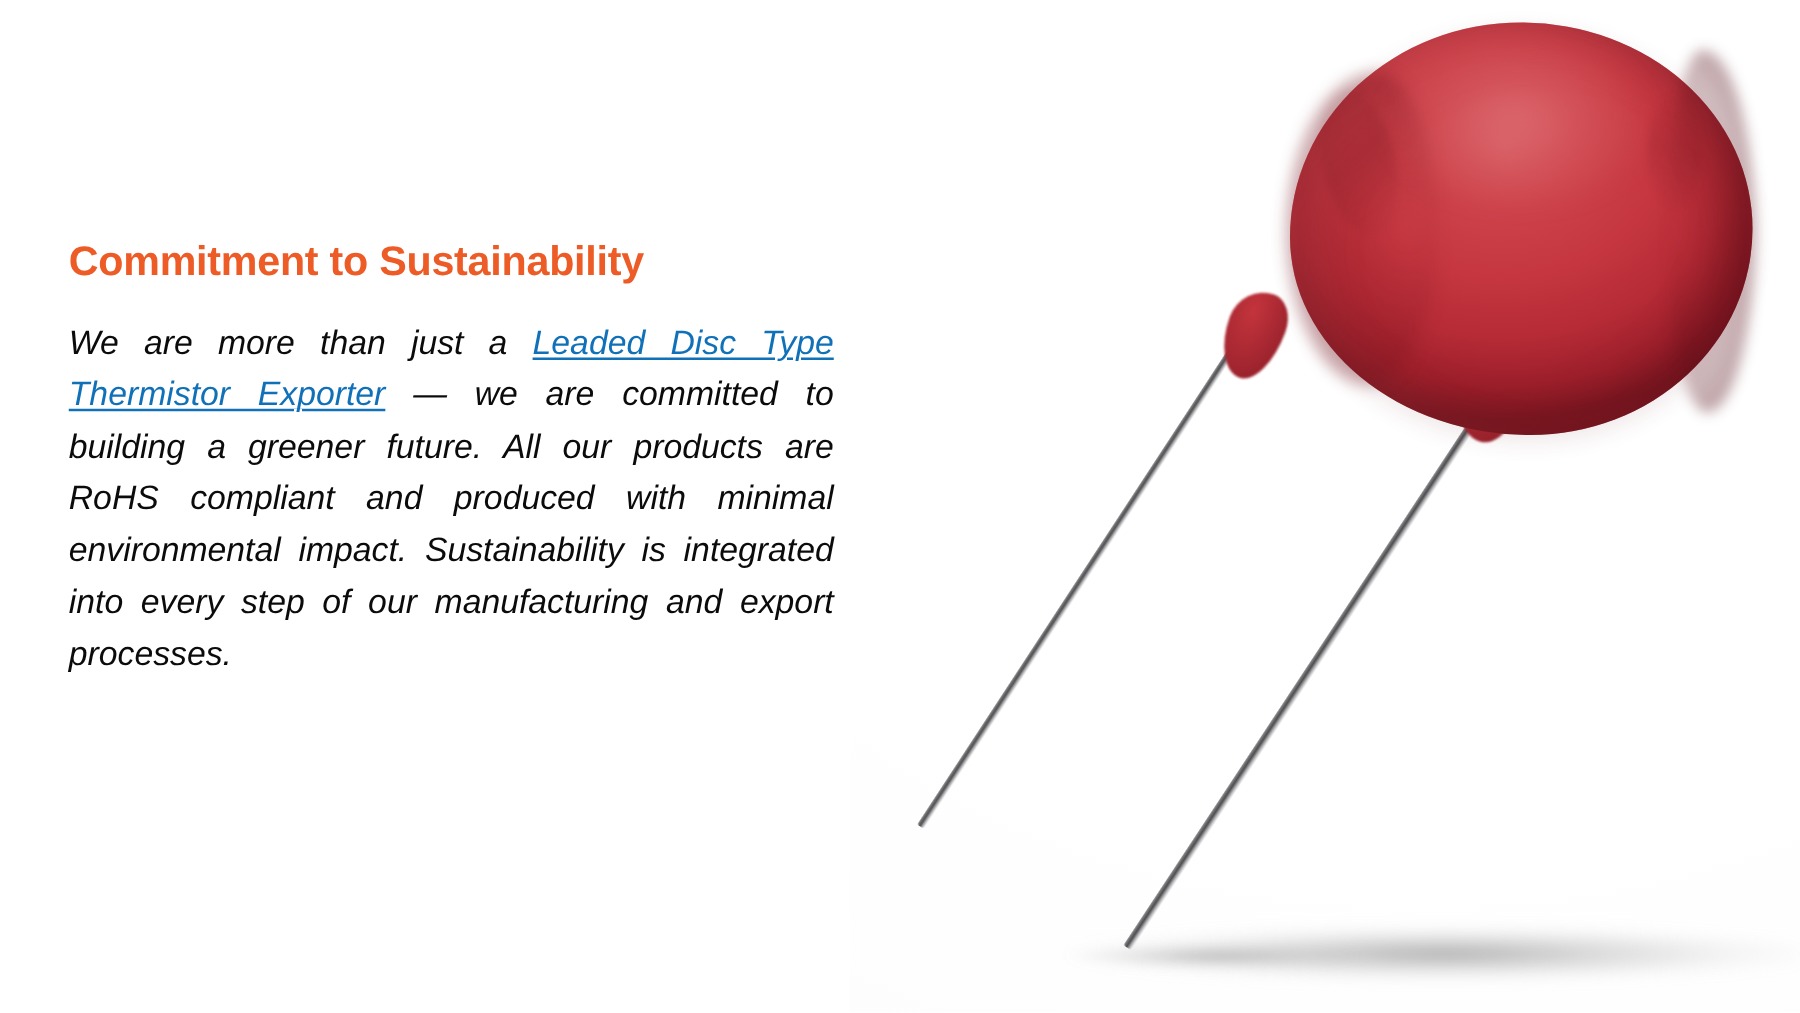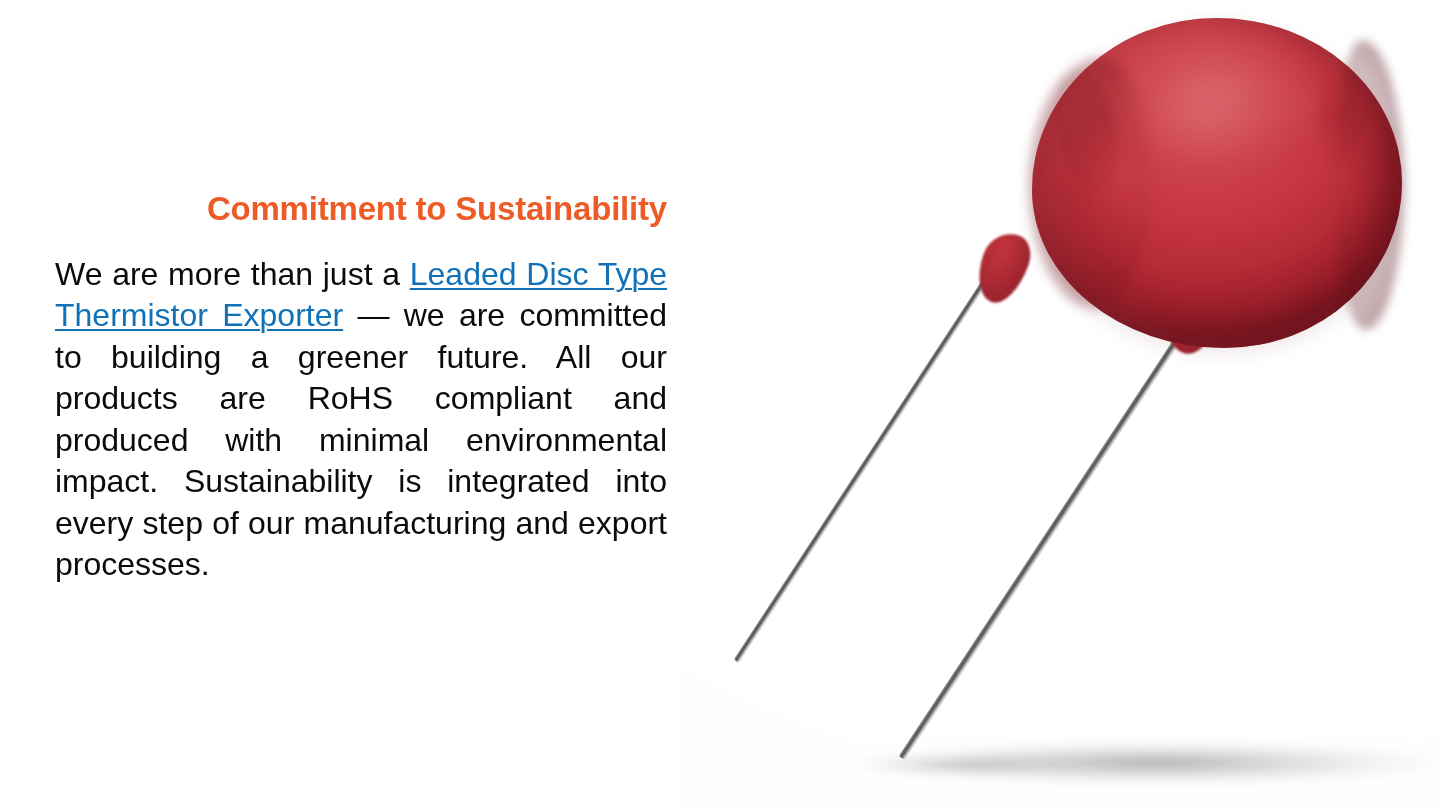--- a/index.html
+++ b/index.html
@@ -32,31 +32,31 @@
 
   .heading {
     margin: 0 0 26px 0;
     font-family: "Liberation Sans", sans-serif;
     font-size: 33px;
     font-weight: bold;
     line-height: 1.15;
     letter-spacing: -0.2px;
     color: #ED5C26;
     white-space: nowrap;
-    text-align: right;
   }
 
   .body-copy {
     margin: 0;
     font-family: "Liberation Sans", sans-serif;
-    font-size: 32px;
+    font-size: 27px;
     line-height: 41.5px;
     color: #0b0b0b;
     text-align: justify;
     text-justify: inter-word;
+    font-style: italic;
   }
 
   .body-copy .link {
     color: #1071B8;
     text-decoration: underline;
     text-decoration-thickness: 2px;
     text-underline-offset: 3px;
     cursor: pointer;
     font-weight: 500;
   }

